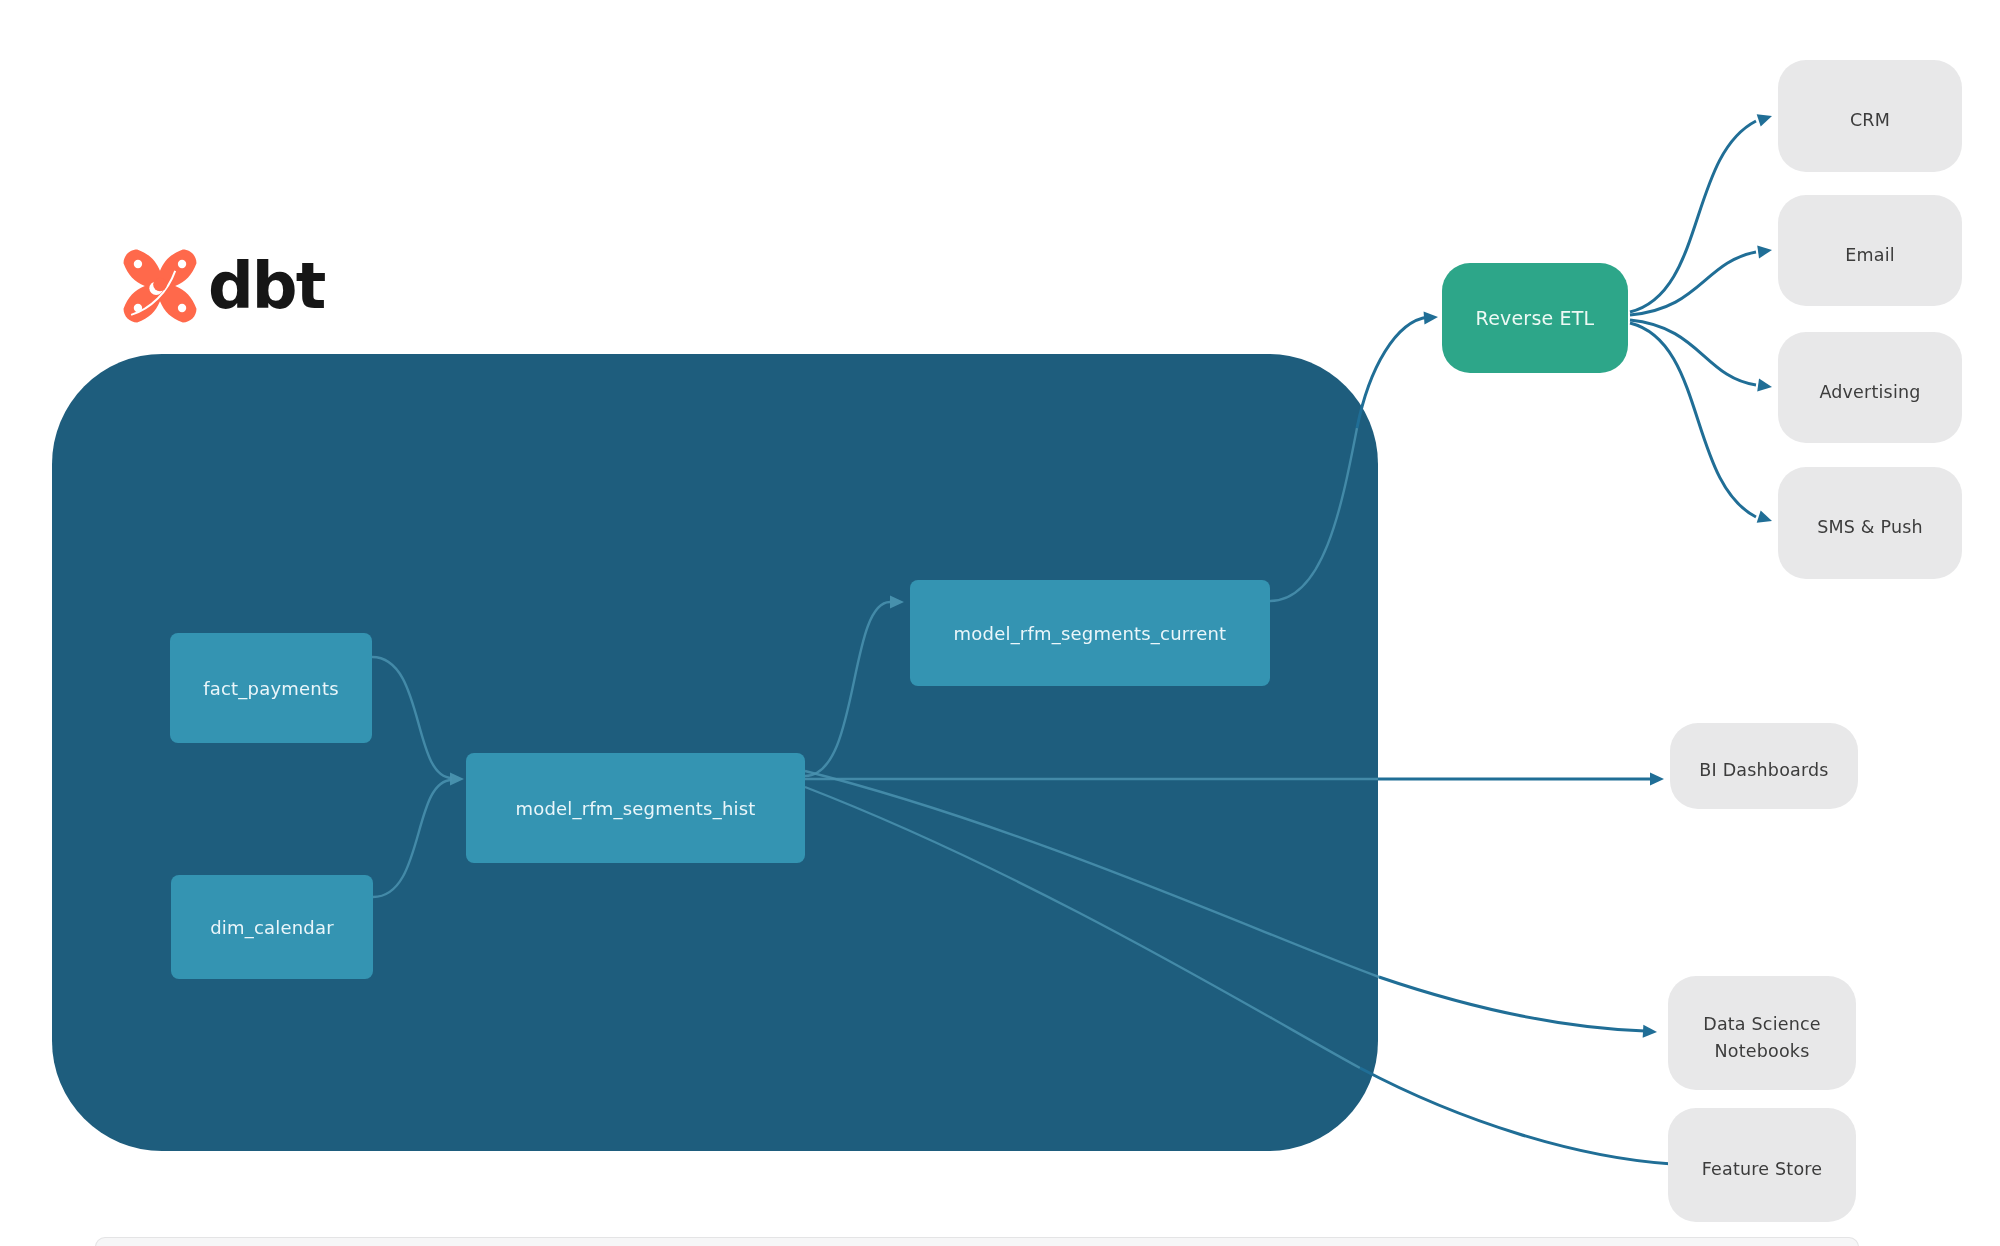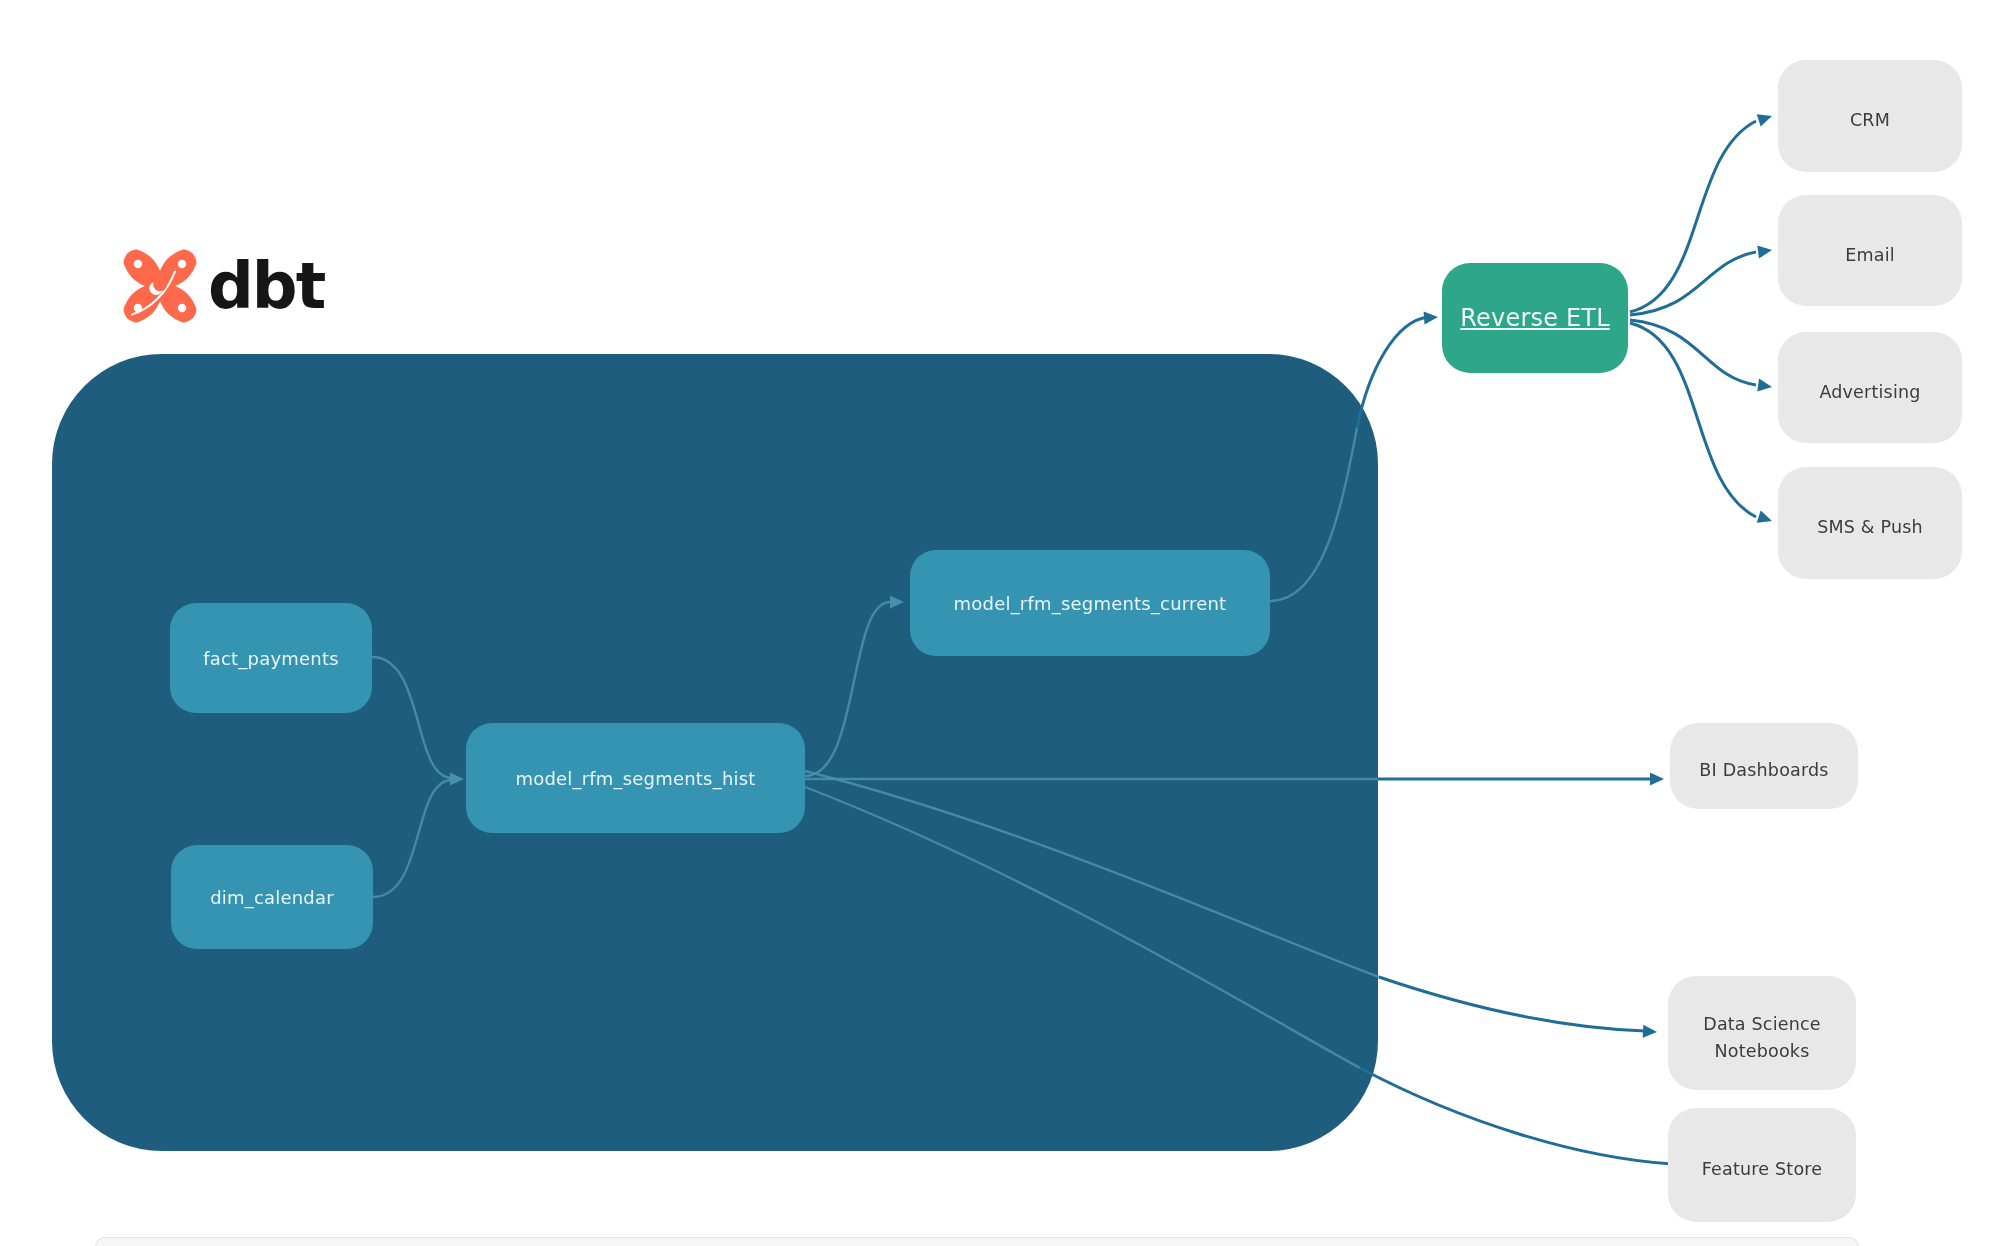--- a/index.html
+++ b/index.html
@@ -15,22 +15,22 @@
   .container-box{position:absolute;left:52px;top:354px;width:1326px;height:797px;
           background:var(--container_bg);border-radius:110px;}
   .edges{position:absolute;left:0;top:0;width:2000px;height:1246px;}
   .edges path{fill:none;}
   .edges path.light{stroke:var(--edge_inner);stroke-width:2.4;opacity:.85;}
   .edges path.dark{stroke:var(--edge);stroke-width:3;}
   .edges polygon.light{fill:var(--edge_inner);opacity:.95;}
   .edges polygon.dark{fill:var(--edge);}
   .node{position:absolute;display:flex;align-items:center;justify-content:center;
         text-align:center;font-size:18px;letter-spacing:.2px;line-height:1.5;}
-  .node.model{background:var(--model_node_bg);color:var(--node_text);border-radius:26px;}
-  .node.etl{background:var(--reverse_etl_bg);color:#EDF9F4;border-radius:28px;font-size:24px;text-decoration:underline;}
+  .node.model{background:var(--model_node_bg);color:var(--node_text);border-radius:8px;margin-top:30px;}
+  .node.etl{background:var(--reverse_etl_bg);color:#EDF9F4;border-radius:28px;font-size:19px;}
   .node.dest{background:var(--dest_node_bg);color:var(--dest_node_text);border-radius:28px;font-size:17.5px;}
   .node.dest span{padding:0 14px;margin-top:9px;}
   .logo{position:absolute;left:122px;top:248px;display:flex;}
   .logo .word{font-size:64px;font-weight:800;color:var(--wordmark);
         letter-spacing:-2px;line-height:1;margin-left:10px;margin-top:6px;}
   .bottom-strip{position:absolute;left:95px;top:1237px;width:1762px;height:9px;
         background:var(--bottom_strip_bg);border:1px solid #E4E4E5;border-bottom:none;
         border-radius:12px 12px 0 0;}
 </style>
 </head>

